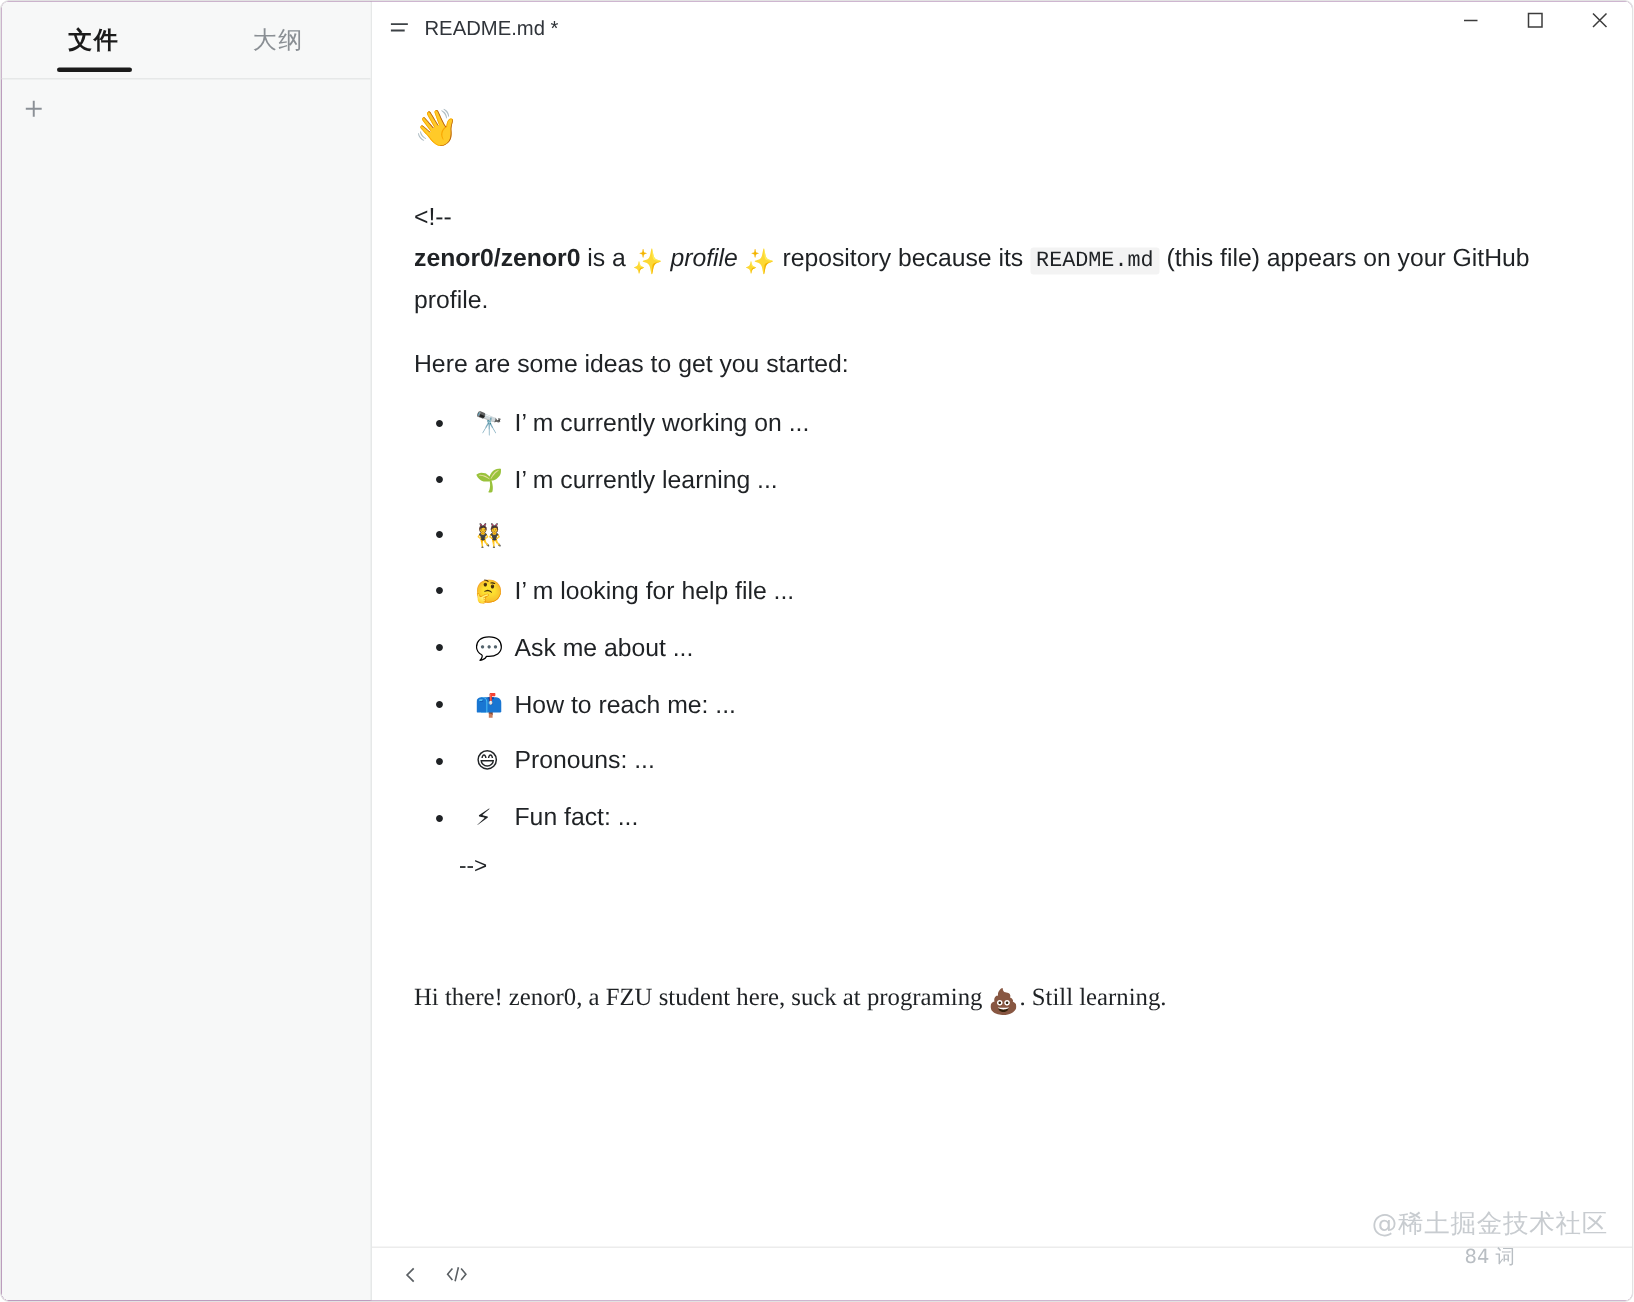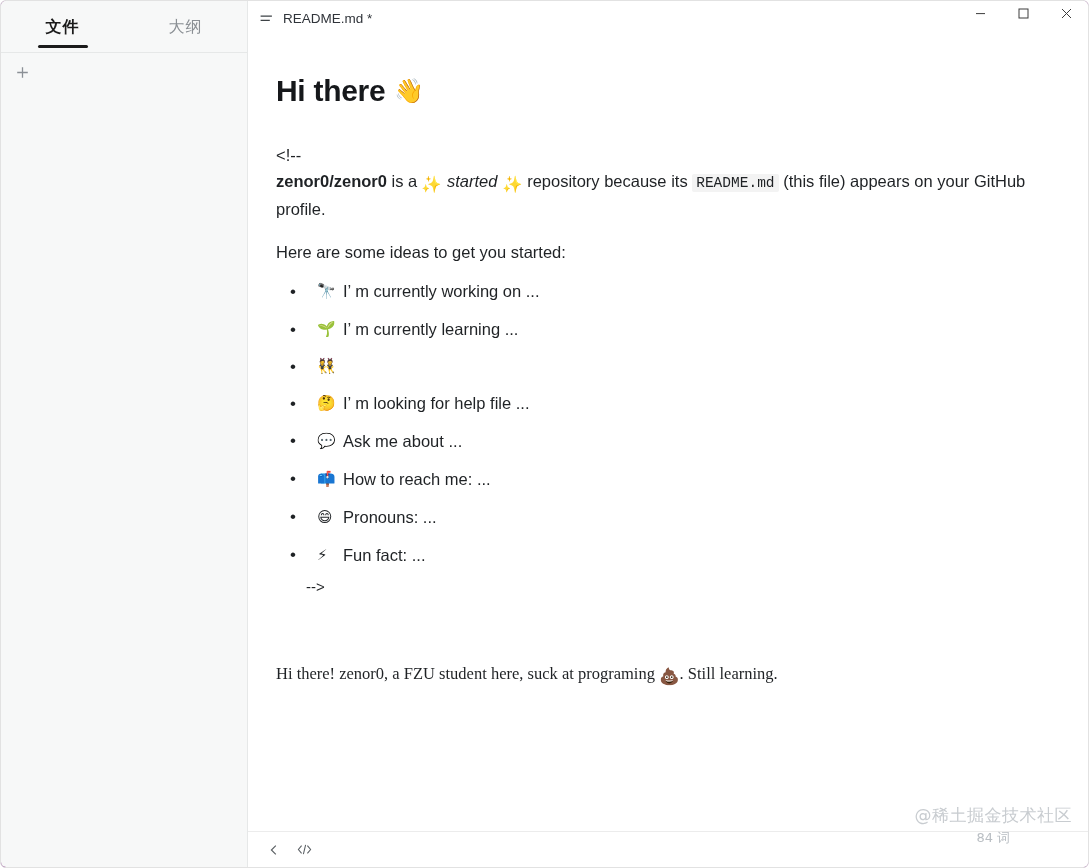--- a/index.html
+++ b/index.html
@@ -325,28 +325,27 @@
               <path d="M1 1l9 9M10 1l-9 9"></path>
             </svg>
         </div>
       </div>
     </div>
 
     <div class="editor">
       <div class="doc">
 
         <h1>
-          <span>Hi there</span>
           <span class="emo" style="font-size:24px;">👋</span>
         </h1>
 
         <div class="cmt">&lt;!--</div>
 
         <p class="para-intro">
-          <strong>zenor0/zenor0</strong><span> is a </span><span class="emo">✨</span> <em>started</em> <span class="emo">✨</span><span> repository because its </span><code class="code-inline">README.md</code><span> (this file) appears on your GitHub profile.</span>
+          <strong>zenor0/zenor0</strong><span> is a </span><span class="emo">✨</span> <em>profile</em> <span class="emo">✨</span><span> repository because its </span><code class="code-inline">README.md</code><span> (this file) appears on your GitHub profile.</span>
         </p>
 
         <p>Here are some ideas to get you started:</p>
 
         <ul>
           <li>
             <span class="li-emoji">🔭</span>
             <span>I’ m currently working on ...</span>
           </li>
           <li>

